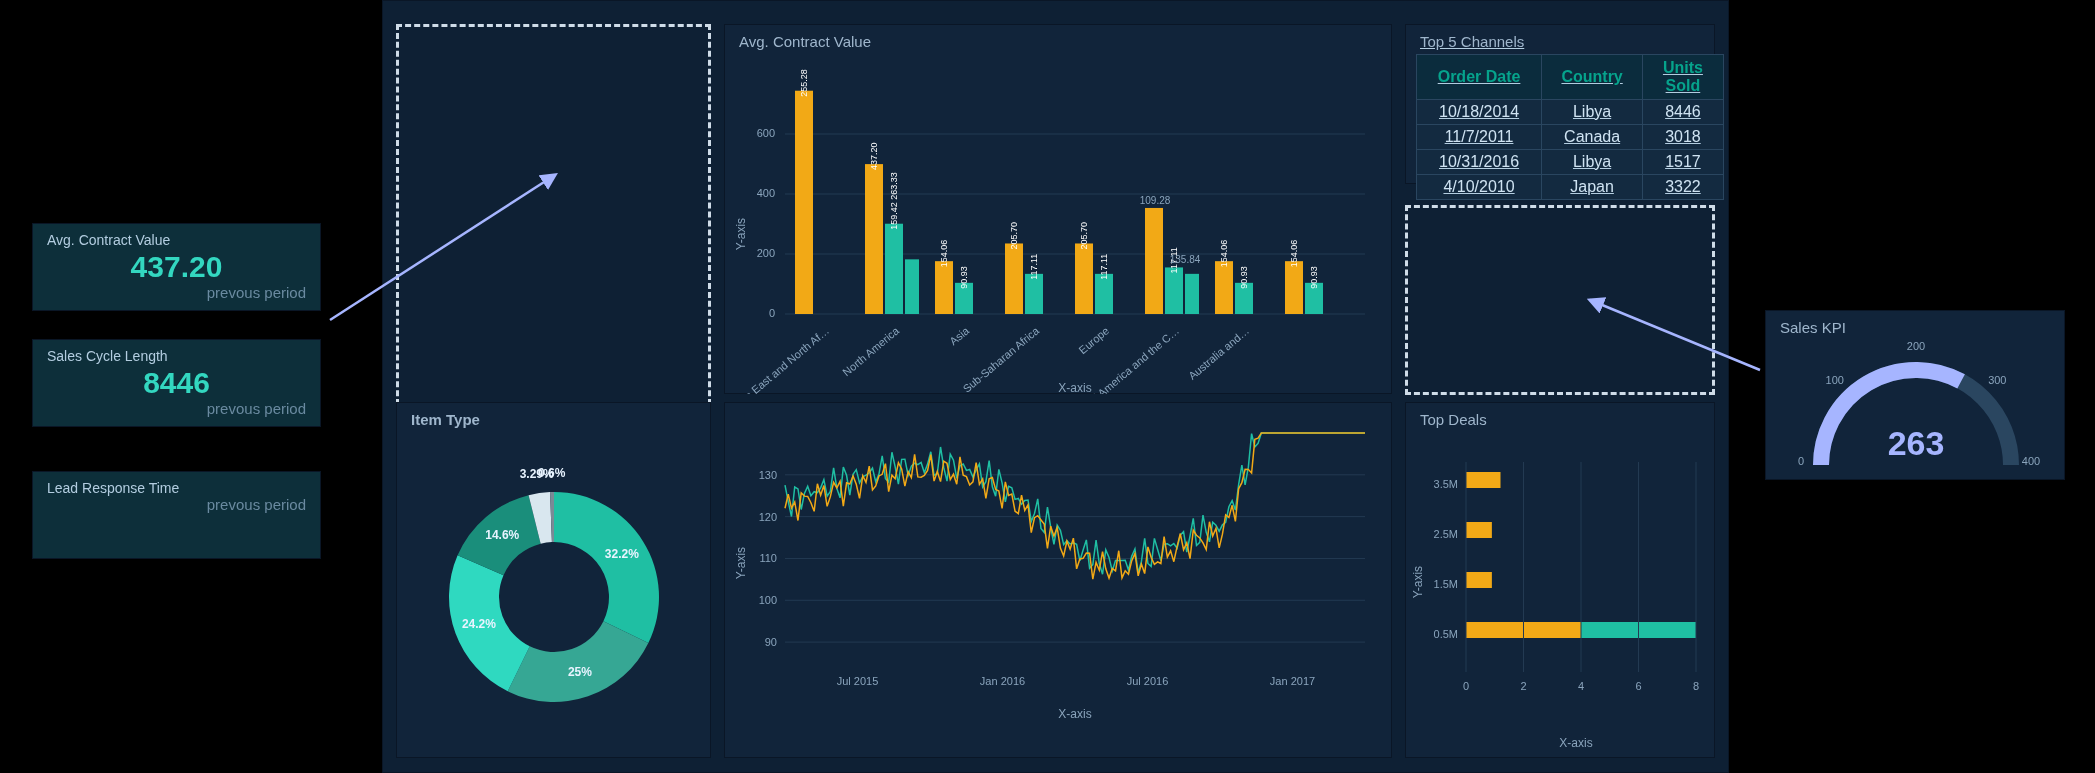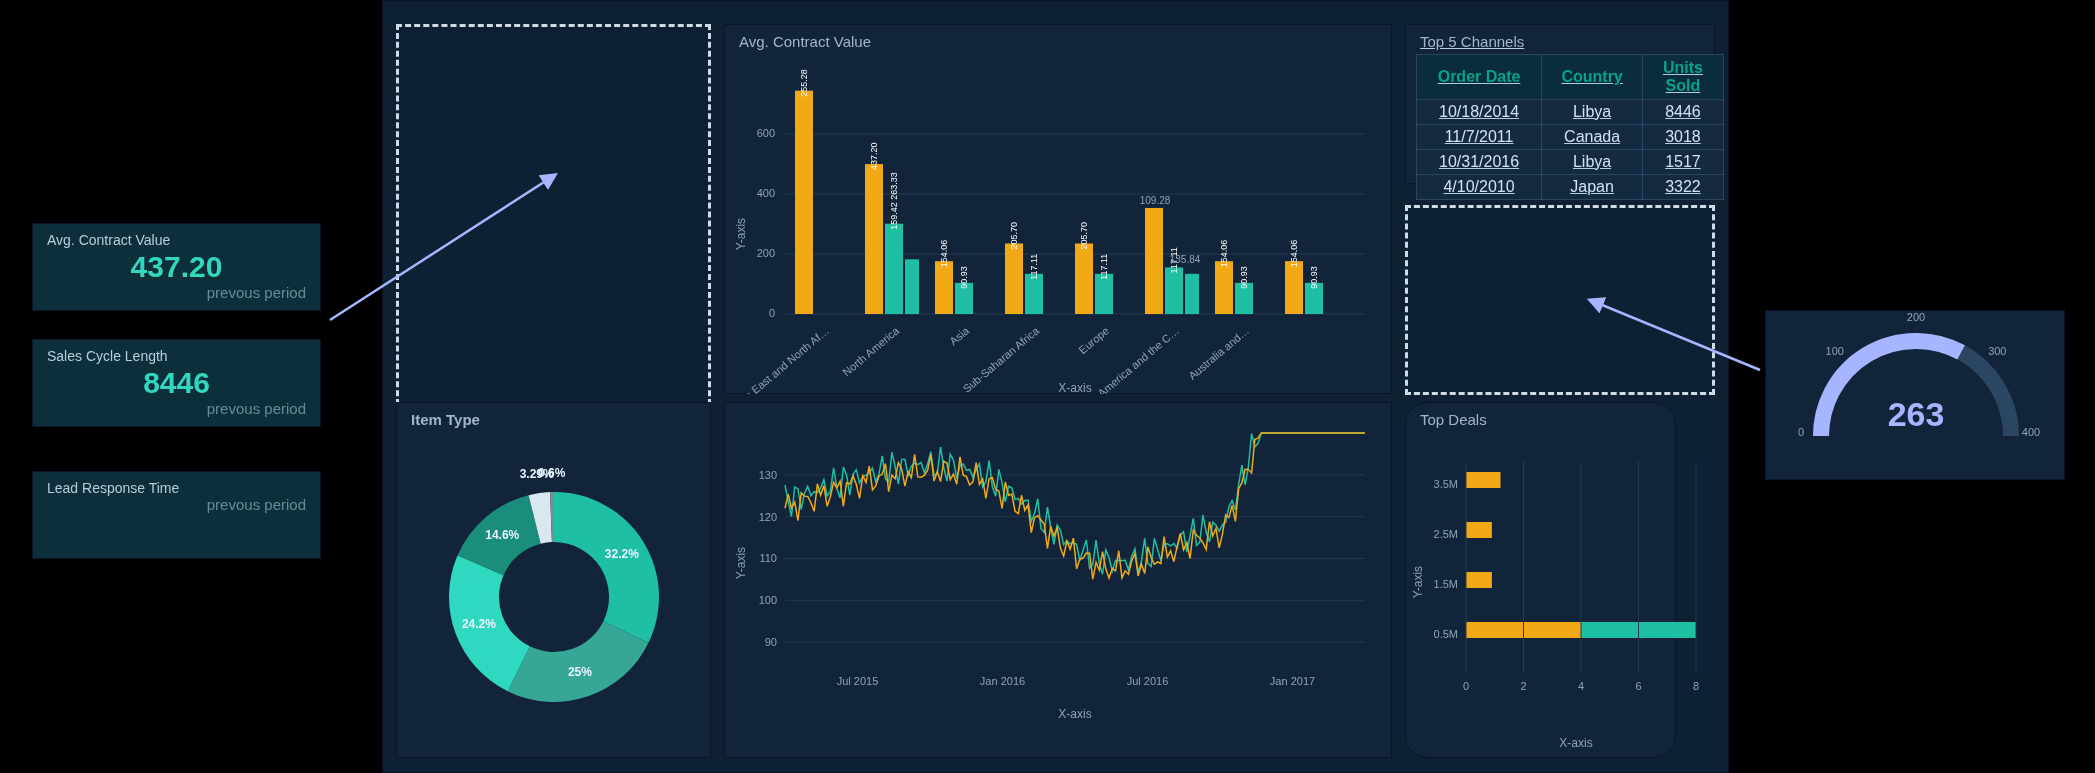--- a/index.html
+++ b/index.html
@@ -224,21 +224,21 @@
     <g id="sa-xticks">
         <text class="tick-label" x="132.5" y="282" text-anchor="middle">Jul 2015</text>
         <text class="tick-label" x="277.5" y="282" text-anchor="middle">Jan 2016</text>
         <text class="tick-label" x="422.5" y="282" text-anchor="middle">Jul 2016</text>
         <text class="tick-label" x="567.5" y="282" text-anchor="middle">Jan 2017</text>
       </g>
     <text class="axis-label" x="350" y="315" text-anchor="middle">X-axis</text>
   </svg>
 </div>
 
-<div class="panel" style="left:1405px; top:402px; width:271px; height:356px;border-radius:22px;">
+<div class="panel" style="left:1405px; top:402px; width:310px; height:356px;">
   <div class="title">Top Deals</div>
   <svg width="310" height="320">
     <text class="axis-label" x="16" y="150" transform="rotate(-90 16,150)" text-anchor="middle">Y-axis</text>
     <g id="td-bars">
         <text class="tick-label" x="52" y="56" text-anchor="end">3.5M</text>
         <rect class="bar-a" x="60" y="40" width="34.5" height="16"></rect>
         <text class="tick-label" x="52" y="106" text-anchor="end">2.5M</text>
         <rect class="bar-a" x="60" y="90" width="25.875" height="16"></rect>
         <text class="tick-label" x="52" y="156" text-anchor="end">1.5M</text>
         <rect class="bar-a" x="60" y="140" width="25.875" height="16"></rect>
@@ -256,20 +256,21 @@
         <line class="grid-line" x1="232.5" x2="232.5" y1="30" y2="240"></line>
         <text class="tick-label" x="232.5" y="258" text-anchor="middle">6</text>
         <line class="grid-line" x1="290" x2="290" y1="30" y2="240"></line>
         <text class="tick-label" x="290" y="258" text-anchor="middle">8</text>
       </g>
     <text class="axis-label" x="170" y="315" text-anchor="middle">X-axis</text>
   </svg>
 </div>
 
 <div class="panel" style="left:1765px; top:310px; width:300px; height:170px; background:#11243a;">
+  <div class="title">Sales KPI</div>
   <svg width="300" height="140" viewBox="0 0 300 140">
     <g transform="translate(150,125)">
       <path d="M -95 0 A 95 95 0 0 1 95 0" stroke="#2a4660" stroke-width="16" fill="none"></path>
       <path id="gauge-fill" stroke="#a6b5ff" stroke-width="16" fill="none" d="M -95 -1.1634144591899855e-14 A 95 95 0 0 1 45.11135703770648 -83.60601333765753"></path>
       <path id="gauge-over" stroke="#1fbfa3" stroke-width="16" fill="none"></path>
       <text class="gauge-value" id="gauge-val" x="0" y="-10" text-anchor="middle">263</text>
       <g id="gauge-ticks">
           <text class="gauge-tick" x="-115" y="-1.4083438190194563e-14" text-anchor="middle">0</text>
           <text class="gauge-tick" x="-81.31727983645295" y="-81.31727983645297" text-anchor="middle">100</text>
           <text class="gauge-tick" x="7.041719095097281e-15" y="-115" text-anchor="middle">200</text>

